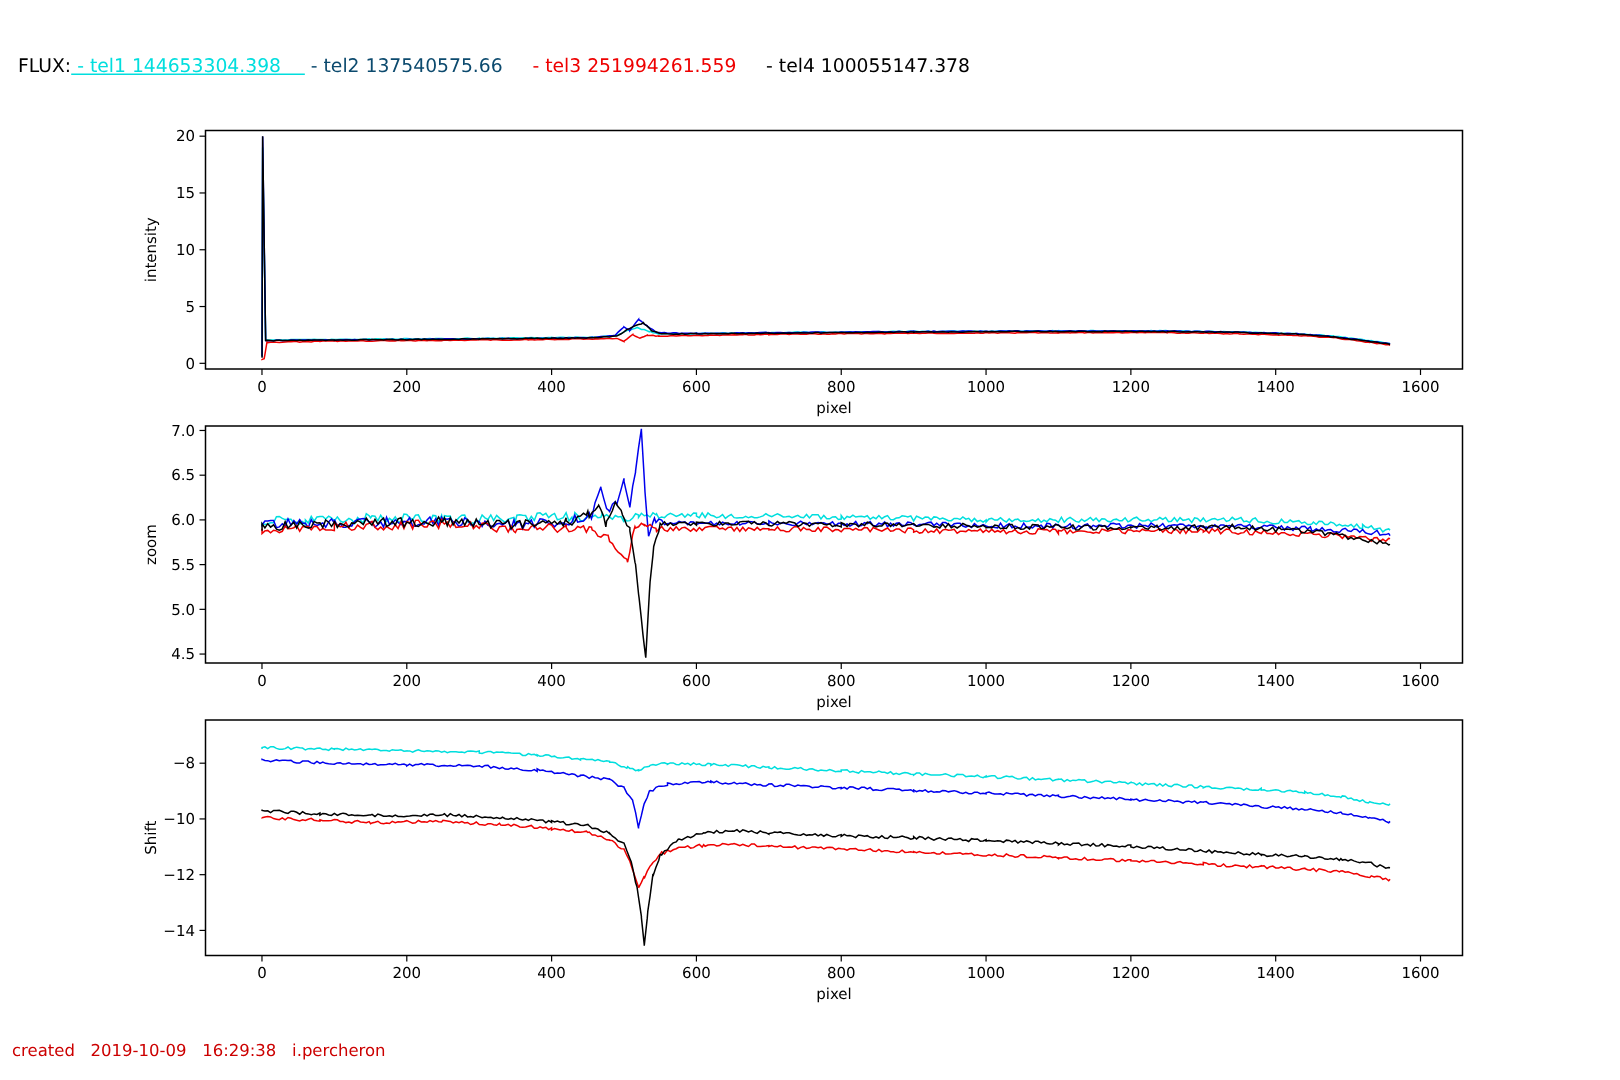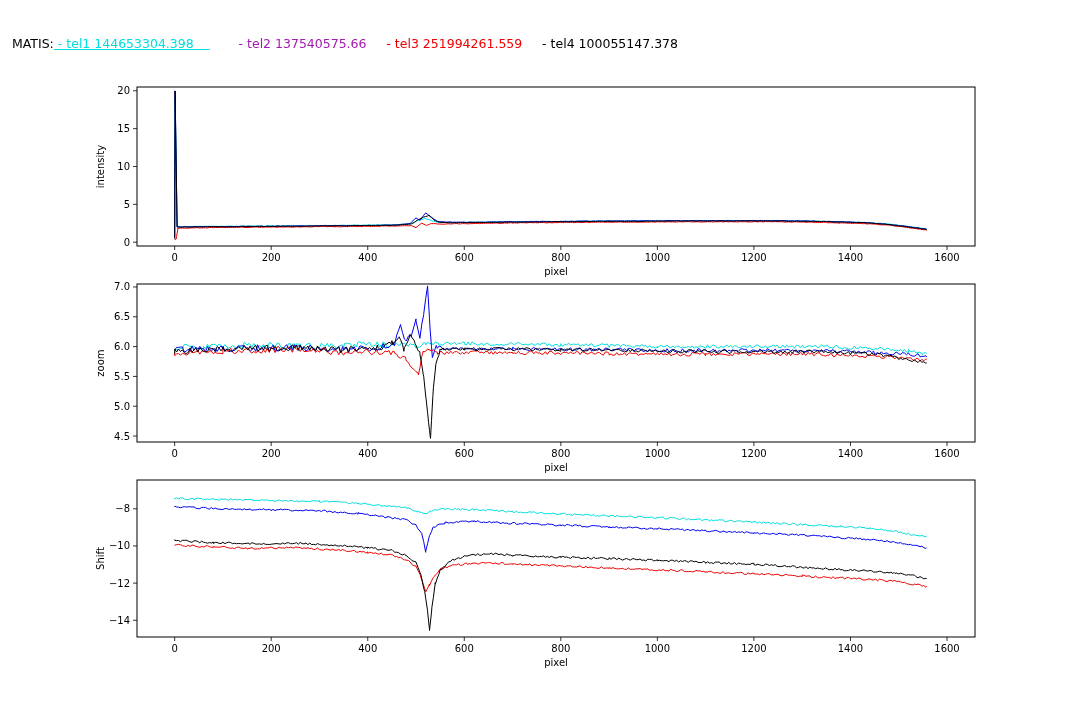--- a/index.html
+++ b/index.html
@@ -8,21 +8,21 @@
   .hdr{position:absolute;top:8px;left:8px;font-size:13px;white-space:pre;}
   .flux{position:absolute;top:36px;left:12px;font-size:12.5px;white-space:pre;color:#000;}
   .footer{position:absolute;top:694px;left:8px;font-size:11px;white-space:pre;}
   svg#plots{position:absolute;top:0;left:0;}
   svg text{font-family:"DejaVu Sans",sans-serif;}
 </style>
 </head>
 <body>
 
 <div class="page">
-  <div class="flux"><span>MATIS:</span><span id="flux-items"><span style="color: rgb(0, 222, 222); text-decoration: underline;"> - tel1 144653304.398    </span><span style="color: #a21caf; margin-left: 25px;"> - tel2 137540575.66    </span><span style="color: rgb(238, 0, 0);"> - tel3 251994261.559    </span><span style="color: rgb(0, 0, 0);"> - tel4 100055147.378    </span></span></div>
+  <div class="flux"><span>FLUX:</span><span id="flux-items"><span style="color: rgb(0, 222, 222); text-decoration: underline;"> - tel1 144653304.398    </span><span style="color: #0c4a6e;"> - tel2 137540575.66    </span><span style="color: rgb(238, 0, 0);"> - tel3 251994261.559    </span><span style="color: rgb(0, 0, 0);"> - tel4 100055147.378    </span></span></div>
   <svg id="plots" width="1080" height="720" viewBox="0 0 1080 720">
       <g>
         <clipPath id="clip0">
           <rect x="137" y="87" width="838" height="159"></rect>
         </clipPath>
         <line x1="174.6520737327189" y1="246" x2="174.6520737327189" y2="250" stroke="#000000" stroke-width="0.8"></line>
         <text x="174.6520737327189" y="261" text-anchor="middle" font-size="10" fill="#000">0</text>
         <line x1="271.1958525345622" y1="246" x2="271.1958525345622" y2="250" stroke="#000000" stroke-width="0.8"></line>
         <text x="271.1958525345622" y="261" text-anchor="middle" font-size="10" fill="#000">200</text>
         <line x1="367.7396313364055" y1="246" x2="367.7396313364055" y2="250" stroke="#000000" stroke-width="0.8"></line>
@@ -131,13 +131,14 @@
         <text x="130" y="512.2988165680474" text-anchor="end" font-size="10" fill="#000">−8</text>
         <text x="104" y="558.5" font-size="10" fill="#000" text-anchor="middle" transform="rotate(-90 104 558.5)">Shift</text>
         <text x="556" y="666" font-size="10" fill="#000" text-anchor="middle">pixel</text>
         <path d="M174.7 499.3L174.7 498.4L176.6 497.9L178.5 499.1L180.4 497.8L182.4 497.9L184.3 498.9L186.2 499.5L188.2 499.5L190.1 499.1L192.0 498.0L194.0 499.6L195.9 498.7L197.8 498.1L199.8 498.5L201.7 498.7L203.6 500.0L205.5 499.1L207.5 499.0L209.4 499.5L211.3 498.9L213.3 498.7L215.2 499.7L217.1 499.5L219.1 500.3L221.0 498.8L222.9 499.5L222.9 499.1L224.9 499.0L226.8 499.5L228.7 500.2L230.6 498.8L232.6 499.8L234.5 499.3L236.4 500.0L238.4 499.7L240.3 499.2L242.2 500.3L244.2 499.7L246.1 499.4L248.0 499.7L250.0 499.3L251.9 499.7L253.8 500.5L255.7 500.4L257.7 500.3L259.6 500.8L261.5 499.8L263.5 500.1L265.4 500.1L267.3 499.9L269.3 500.8L271.2 500.6L271.2 500.7L273.1 500.6L275.1 501.4L277.0 500.5L278.9 499.9L280.9 500.7L282.8 501.0L284.7 500.5L286.6 500.7L288.6 501.2L290.5 500.5L292.4 500.6L294.4 501.5L296.3 500.8L298.2 501.8L300.2 501.2L302.1 501.1L304.0 501.1L306.0 501.5L307.9 501.3L309.8 501.8L311.7 500.8L313.7 500.7L315.6 500.9L317.5 501.2L319.5 500.6L319.5 502.0L321.4 502.3L323.3 501.6L325.3 501.0L327.2 501.0L329.1 502.0L331.1 501.4L333.0 501.5L334.9 501.3L336.8 501.8L338.8 501.6L340.7 502.0L342.6 502.1L344.6 502.2L346.5 502.2L348.4 503.6L350.4 503.6L352.3 502.4L354.2 503.2L356.2 502.9L358.1 503.8L358.1 503.2L360.0 504.2L361.9 504.0L363.9 503.2L365.8 503.4L367.7 504.5L369.7 504.1L371.6 505.2L373.5 505.4L375.5 505.2L377.4 504.9L379.3 504.7L381.3 506.1L383.2 505.9L385.1 505.7L387.0 506.7L387.0 505.9L389.0 505.7L390.9 506.3L392.8 506.3L394.8 506.2L396.7 507.1L398.6 506.3L400.6 507.2L402.5 507.6L404.4 507.1L406.4 507.5L406.4 508.2L408.3 508.1L410.2 508.5L412.1 509.9L414.1 511.1L416.0 511.1L417.9 512.2L418.4 511.1L419.9 512.3L421.8 512.4L423.7 513.8L425.7 513.2L425.7 513.8L427.6 513.2L429.5 511.4L431.5 511.1L432.9 510.9L433.4 510.2L435.3 509.7L437.3 510.2L439.2 509.4L441.1 508.6L443.0 508.5L445.0 509.4L445.0 509.5L446.9 508.6L448.8 508.6L450.8 509.6L452.7 509.8L454.6 508.6L456.6 509.4L458.5 508.8L460.4 510.0L462.4 508.6L464.3 509.7L466.2 509.2L468.1 510.4L470.1 510.3L472.0 508.8L473.9 509.3L473.9 510.3L475.9 509.0L477.8 509.8L479.7 510.4L481.7 510.4L483.6 509.7L485.5 510.9L487.5 509.6L489.4 509.6L491.3 509.9L493.2 510.2L495.2 510.8L497.1 510.0L499.0 511.7L501.0 510.5L502.9 510.5L504.8 511.6L506.8 512.1L508.7 510.9L510.6 511.5L512.6 511.2L512.6 512.0L514.5 512.5L516.4 511.1L518.3 512.6L520.3 512.1L522.2 512.5L524.1 512.8L526.1 512.8L528.0 512.3L529.9 511.7L531.9 512.3L533.8 511.7L535.7 512.9L537.7 513.5L539.6 512.7L541.5 512.5L543.4 513.3L545.4 514.0L547.3 513.4L549.2 513.6L551.2 513.8L553.1 513.1L555.0 513.7L557.0 514.5L558.9 514.1L560.8 514.3L560.8 513.3L562.8 513.4L564.7 513.2L566.6 514.8L568.6 514.2L570.5 514.9L572.4 515.4L574.3 513.7L576.3 514.6L578.2 514.5L580.1 514.5L582.1 515.2L584.0 514.9L585.9 514.1L587.9 514.8L589.8 514.9L591.7 515.6L593.7 514.5L595.6 516.2L597.5 515.6L599.4 516.3L601.4 515.5L603.3 515.0L605.2 515.3L607.2 516.2L609.1 516.3L609.1 516.7L611.0 515.4L613.0 515.3L614.9 516.9L616.8 515.6L618.8 516.2L620.7 516.6L622.6 516.7L624.5 516.7L626.5 516.6L628.4 516.3L630.3 515.9L632.3 516.6L634.2 517.5L636.1 517.8L638.1 516.2L640.0 516.4L641.9 516.3L643.9 517.8L645.8 517.5L647.7 517.3L649.6 517.6L651.6 516.8L653.5 517.9L655.4 518.5L657.4 517.4L657.4 518.0L659.3 517.5L661.2 517.1L663.2 517.1L665.1 519.0L667.0 518.9L669.0 518.0L670.9 517.4L672.8 517.9L674.7 517.6L676.7 518.6L678.6 519.4L680.5 519.2L682.5 518.4L684.4 518.2L686.3 520.0L688.3 518.5L690.2 519.9L692.1 519.3L694.1 519.7L696.0 519.4L697.9 519.1L699.9 518.8L701.8 520.6L703.7 519.8L705.6 519.5L705.6 519.6L707.6 519.4L709.5 521.0L711.4 519.7L713.4 520.8L715.3 520.1L717.2 520.4L719.2 519.7L721.1 520.0L723.0 519.8L725.0 521.7L726.9 521.3L728.8 520.9L730.7 520.2L732.7 521.0L734.6 521.9L736.5 521.0L738.5 520.9L740.4 520.8L742.3 521.8L744.3 521.9L746.2 521.1L748.1 521.5L750.1 521.5L752.0 522.6L753.9 521.5L753.9 521.6L755.8 521.9L757.8 523.2L759.7 521.9L761.6 523.5L763.6 522.1L765.5 523.0L767.4 522.5L769.4 522.4L771.3 523.9L773.2 522.4L775.2 524.0L777.1 522.6L779.0 524.0L780.9 524.4L782.9 523.0L784.8 522.9L786.7 523.6L788.7 524.6L790.6 524.7L792.5 523.4L794.5 523.3L796.4 525.2L798.3 525.1L800.3 523.8L802.2 524.8L802.2 525.2L804.1 524.3L806.0 524.2L808.0 525.5L809.9 525.4L811.8 525.7L813.8 526.0L815.7 525.6L817.6 525.0L819.6 524.8L821.5 525.0L823.4 525.6L825.4 525.3L827.3 525.6L829.2 526.7L831.1 525.5L833.1 526.5L835.0 526.9L836.9 526.7L838.9 526.8L840.8 525.5L840.8 526.8L842.7 526.5L844.7 527.4L846.6 527.2L848.5 526.8L850.5 526.5L852.4 526.8L854.3 527.8L856.3 528.0L858.2 527.1L860.1 526.8L862.0 527.7L864.0 527.4L865.9 528.3L867.8 528.4L869.8 528.9L869.8 527.6L871.7 528.8L873.6 528.3L875.6 529.5L877.5 529.6L879.4 529.6L881.4 528.9L883.3 530.4L885.2 529.8L887.1 530.9L889.1 530.8L891.0 531.1L892.9 531.1L893.9 531.7L894.9 530.6L896.8 530.8L898.7 532.5L900.7 532.0L902.6 533.3L904.5 533.2L906.5 534.3L908.4 533.2L910.3 534.9L912.2 535.3L913.2 534.4L914.2 534.9L916.1 535.3L918.0 535.6L920.0 536.0L921.9 535.4L923.8 536.2L925.8 536.8L926.7 535.8" fill="none" stroke="#00dede" stroke-width="1" clip-path="url(#clip2)"></path>
         <path d="M174.7 506.8L174.7 506.2L176.6 507.0L178.5 507.1L180.4 507.8L182.4 507.2L184.3 506.6L186.2 507.1L188.2 506.8L190.1 506.8L192.0 507.0L194.0 506.9L195.9 508.2L197.8 508.6L199.8 508.7L201.7 507.4L203.6 507.4L205.5 507.4L207.5 508.6L209.4 509.1L211.3 507.6L213.3 508.9L215.2 508.0L217.1 508.9L219.1 509.2L221.0 509.4L222.9 509.5L222.9 509.5L224.9 508.6L226.8 508.5L228.7 509.4L230.6 509.2L232.6 508.6L234.5 509.4L236.4 509.3L238.4 509.2L240.3 509.1L242.2 509.9L244.2 508.8L246.1 509.7L248.0 509.5L250.0 509.0L251.9 510.2L253.8 509.9L255.7 509.9L257.7 509.6L259.6 509.2L261.5 509.6L263.5 508.8L265.4 509.8L267.3 509.7L269.3 509.3L271.2 510.2L271.2 510.6L273.1 509.4L275.1 510.6L277.0 509.7L278.9 509.6L280.9 509.0L282.8 509.9L284.7 509.2L286.6 509.5L288.6 509.5L290.5 510.6L292.4 511.0L294.4 510.5L296.3 510.3L298.2 510.7L300.2 510.4L302.1 510.8L304.0 510.6L306.0 509.7L307.9 510.5L309.8 510.3L311.7 510.2L313.7 510.4L315.6 511.2L317.5 510.8L319.5 510.5L319.5 510.6L321.4 511.5L323.3 510.3L325.3 510.2L327.2 512.1L329.1 511.0L331.1 511.7L333.0 512.5L334.9 511.5L336.8 512.7L338.8 512.8L340.7 512.1L342.6 512.7L344.6 512.1L346.5 512.9L348.4 513.5L350.4 513.6L352.3 513.8L354.2 513.9L356.2 513.0L358.1 514.2L358.1 512.5L360.0 513.6L361.9 513.3L363.9 514.1L365.8 514.3L367.7 514.2L369.7 515.6L371.6 515.4L373.5 515.5L375.5 515.0L377.4 515.8L379.3 516.4L381.3 515.8L383.2 516.3L385.1 517.8L387.0 517.1L387.0 516.8L389.0 516.7L390.9 517.6L392.8 518.9L394.8 517.6L396.7 518.5L398.6 518.7L400.6 519.7L402.5 518.5L404.4 519.0L406.4 519.5L406.4 519.3L408.3 520.4L410.2 522.2L412.1 524.1L414.1 524.0L416.0 524.7L416.0 524.9L417.9 528.8L419.9 531.0L421.8 533.5L421.8 533.9L423.7 541.6L425.7 552.3L425.7 551.1L427.6 543.6L429.0 537.5L429.5 535.7L431.5 531.7L432.9 527.3L433.4 527.0L435.3 527.3L437.3 524.9L439.2 524.1L441.1 524.1L443.0 524.0L445.0 523.6L445.0 522.0L446.9 522.3L448.8 523.1L450.8 522.5L452.7 523.0L454.6 522.6L456.6 521.6L458.5 522.3L460.4 521.3L462.4 521.1L464.3 521.2L466.2 521.0L468.1 522.0L470.1 521.7L472.0 520.9L473.9 521.6L473.9 520.7L475.9 521.8L477.8 520.7L479.7 521.9L481.7 522.6L483.6 522.0L485.5 522.6L487.5 522.4L489.4 521.5L491.3 522.7L493.2 522.1L495.2 522.3L497.1 521.8L499.0 522.7L501.0 523.6L502.9 522.5L504.8 523.3L506.8 523.0L508.7 524.0L510.6 524.0L512.6 522.8L512.6 522.6L514.5 522.5L516.4 524.3L518.3 524.2L520.3 523.6L522.2 524.2L524.1 522.9L526.1 522.9L528.0 523.6L529.9 524.3L531.9 523.4L533.8 523.8L535.7 523.6L537.7 523.8L539.6 524.2L541.5 525.1L543.4 524.8L545.4 524.9L547.3 523.9L549.2 524.2L551.2 524.3L553.1 524.5L555.0 525.8L557.0 525.9L558.9 525.1L560.8 525.0L560.8 525.8L562.8 524.9L564.7 526.0L566.6 524.5L568.6 524.7L570.5 525.5L572.4 526.1L574.3 524.9L576.3 524.9L578.2 525.9L580.1 525.0L582.1 526.9L584.0 526.5L585.9 526.8L587.9 527.0L589.8 526.3L591.7 525.6L593.7 525.6L595.6 525.7L597.5 526.1L599.4 526.0L601.4 527.1L603.3 526.8L605.2 526.9L607.2 526.5L609.1 527.8L609.1 526.7L611.0 527.8L613.0 527.0L614.9 527.4L616.8 526.6L618.8 528.1L620.7 527.3L622.6 528.1L624.5 527.9L626.5 528.0L628.4 527.0L630.3 527.2L632.3 527.9L634.2 527.5L636.1 527.1L638.1 527.7L640.0 528.5L641.9 529.0L643.9 528.2L645.8 529.1L647.7 529.2L649.6 528.2L651.6 528.1L653.5 529.1L655.4 528.8L657.4 529.2L657.4 528.5L659.3 528.0L661.2 528.8L663.2 529.3L665.1 529.4L667.0 529.2L669.0 530.0L670.9 528.5L672.8 529.0L674.7 529.3L676.7 528.8L678.6 528.9L680.5 529.5L682.5 529.1L684.4 530.7L686.3 529.7L688.3 529.5L690.2 530.6L692.1 529.7L694.1 529.7L696.0 531.0L697.9 530.0L699.9 531.1L701.8 529.9L703.7 530.5L705.6 530.1L705.6 530.8L707.6 531.6L709.5 531.7L711.4 531.2L713.4 530.9L715.3 530.4L717.2 530.8L719.2 531.8L721.1 532.2L723.0 531.0L725.0 531.7L726.9 532.4L728.8 531.5L730.7 531.9L732.7 532.3L734.6 531.3L736.5 532.5L738.5 531.9L740.4 532.3L742.3 531.6L744.3 533.1L746.2 531.7L748.1 532.2L750.1 533.0L752.0 533.0L753.9 533.4L753.9 532.8L755.8 533.1L757.8 532.7L759.7 534.1L761.6 533.5L763.6 532.9L765.5 533.5L767.4 533.8L769.4 534.2L771.3 533.9L773.2 533.2L775.2 534.2L777.1 534.4L779.0 533.2L780.9 533.6L782.9 534.3L784.8 534.0L786.7 534.5L788.7 535.4L790.6 534.3L792.5 534.1L794.5 534.8L796.4 534.1L798.3 535.6L800.3 534.5L802.2 534.8L802.2 534.7L804.1 534.4L806.0 535.8L808.0 536.2L809.9 535.8L811.8 535.5L813.8 535.2L815.7 535.5L817.6 535.8L819.6 535.7L821.5 536.6L823.4 535.7L825.4 536.1L827.3 537.0L829.2 536.1L831.1 536.5L833.1 537.3L835.0 537.7L836.9 537.0L838.9 537.1L840.8 538.2L840.8 538.3L842.7 538.6L844.7 538.8L846.6 538.2L848.5 537.4L850.5 538.1L852.4 537.9L854.3 538.9L856.3 537.8L858.2 539.0L860.1 538.1L862.0 539.7L864.0 538.9L865.9 540.0L867.8 539.2L869.8 540.0L869.8 540.0L871.7 539.8L873.6 539.2L875.6 539.9L877.5 540.3L879.4 540.7L881.4 540.2L883.3 541.3L885.2 541.7L887.1 540.6L889.1 541.9L891.0 542.3L892.9 541.6L893.9 541.4L894.9 542.5L896.8 542.8L898.7 543.2L900.7 542.5L902.6 543.9L904.5 543.8L906.5 544.3L908.4 544.8L910.3 544.3L912.2 545.4L913.2 545.1L914.2 545.4L916.1 545.3L918.0 545.8L920.0 546.7L921.9 546.2L923.8 547.6L925.8 548.5L926.7 547.6" fill="none" stroke="#0000ee" stroke-width="1" clip-path="url(#clip2)"></path>
         <path d="M174.7 545.0L174.7 545.2L176.6 544.7L178.5 544.3L180.4 544.6L182.4 545.7L184.3 546.1L186.2 546.5L188.2 545.2L190.1 546.5L192.0 545.0L194.0 545.5L195.9 546.4L197.8 546.8L199.8 547.3L201.7 546.5L203.6 547.0L205.5 546.2L207.5 545.6L209.4 546.8L211.3 547.2L213.3 547.4L213.3 546.5L215.2 547.1L217.1 547.1L219.1 547.1L221.0 547.0L222.9 546.4L224.9 546.5L226.8 547.6L228.7 547.7L230.6 548.4L232.6 548.0L234.5 548.7L236.4 547.5L238.4 547.0L240.3 548.0L242.2 548.2L244.2 548.5L246.1 547.7L247.1 549.1L248.0 548.6L250.0 548.2L251.9 547.5L253.8 548.9L255.7 549.1L257.7 548.7L259.6 549.0L261.5 547.6L263.5 548.5L265.4 547.9L267.3 548.0L269.3 547.6L271.2 547.1L273.1 547.9L275.1 548.8L277.0 548.5L278.9 547.0L280.9 548.0L282.8 547.8L284.7 548.2L286.6 547.0L288.6 547.8L290.5 547.1L292.4 547.8L294.4 548.0L295.3 546.9L296.3 547.0L298.2 547.3L300.2 547.6L302.1 548.6L304.0 547.8L306.0 548.4L307.9 547.7L309.8 548.6L311.7 548.3L313.7 549.7L315.6 549.2L317.5 548.0L319.5 549.7L321.4 549.9L323.3 550.2L325.3 549.2L327.2 549.1L329.1 549.8L331.1 550.2L333.0 548.9L333.9 550.1L334.9 550.2L336.8 550.2L338.8 549.5L340.7 550.7L342.6 549.5L344.6 550.3L346.5 551.3L348.4 551.5L350.4 551.3L352.3 550.8L354.2 550.3L356.2 552.2L358.1 552.2L360.0 551.2L361.9 552.0L363.9 551.5L365.8 553.1L367.7 551.9L367.7 553.3L369.7 552.3L371.6 552.8L373.5 553.3L375.5 552.9L377.4 553.8L379.3 554.1L381.3 553.1L383.2 554.9L385.1 554.7L387.0 554.8L389.0 554.5L390.9 554.1L391.9 555.0L392.8 554.7L394.8 556.7L396.7 556.6L398.6 557.7L400.6 557.3L402.5 558.8L404.4 559.9L406.4 560.0L406.4 560.2L408.3 560.4L410.2 562.0L412.1 564.7L414.1 565.8L416.0 565.9L416.0 566.1L417.9 570.3L419.9 574.1L421.8 580.1L421.8 579.9L423.7 585.6L425.7 591.6L425.7 591.9L427.6 588.2L429.5 584.0L429.5 585.7L431.5 580.8L433.4 577.4L434.4 576.3L435.3 575.0L437.3 573.4L439.2 570.3L440.1 569.6L441.1 567.9L443.0 569.3L445.0 566.7L446.9 567.7L448.8 566.5L450.8 565.8L452.2 565.0L452.7 564.8L454.6 564.8L456.6 564.8L458.5 563.9L460.4 565.4L462.4 565.1L464.3 563.8L466.2 562.9L468.1 564.7L469.1 563.2L470.1 564.2L472.0 563.4L473.9 563.1L475.9 563.1L477.8 564.0L479.7 563.7L481.7 562.4L483.6 562.6L485.5 563.1L487.5 562.7L488.4 562.7L489.4 562.4L491.3 563.0L493.2 563.8L495.2 562.9L497.1 563.7L499.0 564.3L501.0 562.6L502.9 562.6L504.8 564.4L506.8 564.3L508.7 564.1L510.6 564.0L512.6 563.7L512.6 564.3L514.5 563.7L516.4 564.4L518.3 564.5L520.3 563.7L522.2 564.9L524.1 564.8L526.1 564.6L528.0 564.8L529.9 564.0L531.9 565.9L533.8 564.9L535.7 564.4L537.7 565.6L539.6 565.4L541.5 564.6L543.4 564.7L545.4 565.2L547.3 564.7L549.2 566.0L551.2 565.0L553.1 564.8L555.0 565.0L557.0 566.4L558.9 565.5L560.8 565.9L560.8 565.9L562.8 566.0L564.7 566.8L566.6 565.9L568.6 565.9L570.5 565.7L572.4 566.9L574.3 566.9L576.3 567.1L578.2 566.4L580.1 565.9L582.1 567.3L584.0 567.7L585.9 566.3L587.9 567.8L589.8 567.1L591.7 567.1L593.7 567.8L595.6 567.8L597.5 568.4L599.4 568.2L601.4 566.8L603.3 568.3L605.2 568.2L607.2 567.9L609.1 568.3L609.1 567.7L611.0 568.4L613.0 567.7L614.9 568.4L616.8 568.9L618.8 568.8L620.7 568.7L622.6 568.4L624.5 569.3L626.5 569.4L628.4 567.9L630.3 569.3L632.3 569.3L634.2 569.2L636.1 568.8L638.1 568.9L640.0 568.5L641.9 569.5L643.9 569.0L645.8 569.2L647.7 568.8L649.6 570.3L651.6 569.8L653.5 570.4L655.4 570.6L657.4 570.7L657.4 570.6L659.3 569.9L661.2 570.5L663.2 569.4L665.1 570.7L667.0 570.6L669.0 571.1L670.9 569.3L672.8 570.3L674.7 570.6L676.7 571.5L678.6 571.2L680.5 569.8L682.5 569.9L684.4 571.6L686.3 571.6L688.3 571.6L690.2 571.5L692.1 571.8L694.1 571.7L696.0 570.4L697.9 571.0L699.9 570.8L701.8 571.7L703.7 571.3L705.6 572.4L705.6 571.9L707.6 572.0L709.5 571.3L711.4 571.4L713.4 572.8L715.3 572.9L717.2 572.5L719.2 573.2L721.1 573.2L723.0 571.6L725.0 573.5L726.9 573.1L728.8 572.8L730.7 573.5L732.7 573.5L734.6 573.3L736.5 572.6L738.5 572.7L740.4 572.4L742.3 572.6L744.3 574.4L746.2 574.4L748.1 572.9L750.1 574.1L752.0 573.2L753.9 573.2L753.9 573.9L755.8 574.0L757.8 574.0L759.7 574.8L761.6 573.6L763.6 574.5L765.5 574.4L767.4 573.6L769.4 573.7L771.3 574.9L773.2 574.9L775.2 574.5L777.1 574.2L779.0 574.8L780.9 575.7L782.9 575.7L784.8 574.8L786.7 574.4L788.7 575.3L790.6 575.1L792.5 575.5L794.5 575.5L796.4 576.2L798.3 576.5L800.3 576.1L802.2 576.5L802.2 575.0L804.1 575.3L806.0 576.3L808.0 575.9L809.9 576.0L811.8 577.5L813.8 577.5L815.7 576.0L817.6 577.8L819.6 577.8L821.5 577.5L823.4 576.7L825.4 577.0L827.3 577.5L829.2 577.3L831.1 578.5L833.1 576.7L835.0 578.5L836.9 577.8L838.9 577.8L840.8 577.2L840.8 577.4L842.7 577.2L844.7 579.0L846.6 577.8L848.5 577.4L850.5 578.6L852.4 578.7L854.3 577.9L856.3 578.9L858.2 578.2L860.1 578.2L862.0 579.6L864.0 580.1L865.9 579.9L867.8 579.2L869.8 578.8L869.8 579.0L871.7 579.8L873.6 580.1L875.6 578.9L877.5 581.0L879.4 579.2L881.4 579.6L883.3 580.1L885.2 581.1L887.1 581.5L889.1 580.5L891.0 580.3L892.9 581.3L893.9 580.6L894.9 580.5L896.8 581.5L898.7 581.2L900.7 581.9L902.6 582.6L904.5 582.3L906.5 583.5L908.4 584.0L910.3 584.5L912.2 584.9L913.2 585.0L914.2 583.9L916.1 584.6L918.0 584.1L920.0 584.5L921.9 586.2L923.8 585.5L925.8 587.2L926.7 586.2" fill="none" stroke="#ee0000" stroke-width="1" clip-path="url(#clip2)"></path>
         <path d="M174.7 539.6L174.7 540.3L176.6 540.6L178.5 540.5L180.4 541.7L182.4 540.3L184.3 540.4L186.2 540.2L188.2 541.0L190.1 541.9L192.0 542.3L194.0 540.8L195.9 540.8L197.8 541.5L199.8 542.8L201.7 541.1L203.6 542.3L205.5 542.6L207.5 543.2L209.4 542.6L211.3 543.0L213.3 542.0L213.3 543.5L215.2 542.3L217.1 542.5L219.1 543.3L221.0 543.6L222.9 542.3L224.9 543.6L226.8 542.7L228.7 542.1L230.6 542.5L232.6 543.7L234.5 543.2L236.4 543.7L238.4 543.5L240.3 543.6L242.2 543.9L244.2 543.6L246.1 543.4L247.1 543.4L248.0 542.9L250.0 544.3L251.9 542.7L253.8 543.3L255.7 544.1L257.7 544.1L259.6 543.9L261.5 544.4L263.5 543.4L265.4 544.3L267.3 544.4L269.3 544.5L271.2 544.2L273.1 544.0L275.1 543.7L277.0 543.6L278.9 543.9L280.9 544.1L282.8 542.9L284.7 543.9L286.6 542.9L288.6 542.7L290.5 543.7L292.4 543.7L294.4 543.4L295.3 543.1L296.3 542.5L298.2 544.3L300.2 542.4L302.1 543.6L304.0 543.9L306.0 543.0L307.9 544.6L309.8 543.1L311.7 544.6L313.7 544.3L315.6 544.8L317.5 543.6L319.5 544.4L321.4 545.2L323.3 544.7L325.3 545.0L327.2 544.8L329.1 545.7L331.1 545.0L333.0 545.7L333.9 545.5L334.9 544.8L336.8 545.8L338.8 546.1L340.7 545.6L342.6 546.3L344.6 545.1L346.5 546.2L348.4 546.6L350.4 546.1L352.3 546.9L354.2 545.8L356.2 546.4L358.1 547.0L360.0 546.7L361.9 546.6L363.9 548.5L365.8 547.1L367.7 548.3L367.7 547.1L369.7 548.0L371.6 547.4L373.5 548.2L375.5 547.7L377.4 549.9L379.3 549.8L381.3 549.4L383.2 548.8L385.1 549.2L387.0 550.1L389.0 550.3L390.9 549.8L391.9 549.6L392.8 550.5L394.8 552.3L396.7 552.2L398.6 552.7L400.6 554.2L402.5 554.9L404.4 554.1L406.4 555.8L406.4 555.4L408.3 557.5L410.2 558.7L412.1 560.7L414.1 561.3L416.0 562.0L416.0 562.0L417.9 567.2L419.9 572.3L420.8 574.5L421.8 578.7L423.7 588.3L424.7 591.4L425.7 598.2L427.6 610.9L427.6 611.8L429.5 629.7L429.5 630.5L431.5 612.1L431.9 607.2L433.4 597.3L435.3 582.6L435.3 584.1L437.3 578.1L439.2 573.5L440.1 569.6L441.1 570.0L443.0 567.2L445.0 566.6L446.9 563.6L448.8 561.9L450.8 561.3L452.2 559.5L452.7 559.4L454.6 560.0L456.6 558.7L458.5 557.7L460.4 558.5L462.4 557.4L464.3 555.8L466.2 556.0L468.1 555.9L469.1 555.2L470.1 555.3L472.0 554.4L473.9 554.6L475.9 555.4L477.8 553.6L479.7 555.2L481.7 555.2L483.6 553.7L485.5 554.2L487.5 554.1L488.4 554.0L489.4 554.1L491.3 553.1L493.2 554.7L495.2 553.2L497.1 553.8L499.0 554.6L501.0 553.9L502.9 554.9L504.8 555.6L506.8 553.9L508.7 554.9L510.6 555.1L512.6 556.2L512.6 555.7L514.5 555.4L516.4 554.7L518.3 555.0L520.3 554.6L522.2 555.6L524.1 555.2L526.1 555.2L528.0 555.8L529.9 556.4L531.9 556.7L533.8 556.8L535.7 555.9L537.7 556.9L539.6 556.5L541.5 556.6L543.4 555.9L545.4 557.3L547.3 556.3L549.2 557.5L551.2 556.3L553.1 557.1L555.0 557.9L557.0 557.9L558.9 556.9L560.8 556.4L560.8 557.6L562.8 556.2L564.7 557.2L566.6 557.0L568.6 557.6L570.5 558.4L572.4 556.7L574.3 557.0L576.3 557.5L578.2 557.1L580.1 558.2L582.1 558.7L584.0 557.9L585.9 558.7L587.9 557.1L589.8 558.7L591.7 559.0L593.7 557.2L595.6 558.4L597.5 558.3L599.4 558.0L601.4 557.4L603.3 558.0L605.2 558.5L607.2 559.5L609.1 558.9L609.1 557.7L611.0 559.3L613.0 557.7L614.9 558.1L616.8 559.6L618.8 558.1L620.7 559.2L622.6 560.1L624.5 559.2L626.5 558.5L628.4 559.4L630.3 560.1L632.3 558.8L634.2 558.7L636.1 559.7L638.1 559.6L640.0 559.0L641.9 560.3L643.9 560.0L645.8 561.0L647.7 559.1L649.6 559.5L651.6 559.3L653.5 560.8L655.4 560.6L657.4 559.8L657.4 560.7L659.3 560.3L661.2 560.6L663.2 560.9L665.1 560.5L667.0 560.7L669.0 561.6L670.9 560.1L672.8 560.3L674.7 561.3L676.7 560.3L678.6 562.0L680.5 560.7L682.5 561.5L684.4 560.6L686.3 561.1L688.3 562.3L690.2 560.8L692.1 560.9L694.1 561.9L696.0 561.2L697.9 562.4L699.9 562.6L701.8 562.5L703.7 561.4L705.6 562.5L705.6 563.3L707.6 561.8L709.5 563.1L711.4 562.7L713.4 563.5L715.3 562.2L717.2 562.1L719.2 562.0L721.1 563.8L723.0 563.1L725.0 562.8L726.9 564.0L728.8 562.3L730.7 564.0L732.7 563.8L734.6 562.5L736.5 564.5L738.5 563.1L740.4 563.5L742.3 564.1L744.3 564.0L746.2 564.7L748.1 564.1L750.1 564.5L752.0 563.3L753.9 563.3L753.9 564.6L755.8 565.2L757.8 564.2L759.7 564.8L761.6 565.5L763.6 565.4L765.5 564.1L767.4 564.3L769.4 565.6L771.3 564.7L773.2 565.5L775.2 564.6L777.1 566.3L779.0 566.6L780.9 566.6L782.9 566.2L784.8 565.5L786.7 566.7L788.7 566.6L790.6 566.8L792.5 565.7L794.5 566.1L796.4 567.7L798.3 567.5L800.3 566.5L802.2 567.6L802.2 567.6L804.1 568.1L806.0 566.7L808.0 568.6L809.9 567.1L811.8 568.0L813.8 567.8L815.7 568.7L817.6 568.0L819.6 568.5L821.5 568.9L823.4 569.2L825.4 567.9L827.3 568.8L829.2 569.8L831.1 569.3L833.1 569.9L835.0 568.4L836.9 569.8L838.9 568.6L840.8 570.0L840.8 569.6L842.7 569.8L844.7 570.9L846.6 570.6L848.5 570.5L850.5 569.4L852.4 570.6L854.3 569.6L856.3 570.4L858.2 571.2L860.1 570.9L862.0 570.4L864.0 569.8L865.9 570.8L867.8 571.1L869.8 570.6L869.8 570.4L871.7 570.8L873.6 572.1L875.6 572.1L877.5 571.8L879.4 571.2L881.4 571.6L883.3 572.7L885.2 572.9L887.1 572.3L889.1 572.9L891.0 572.1L892.9 573.6L893.9 572.4L894.9 573.4L896.8 573.0L898.7 574.0L900.7 573.1L902.6 573.9L904.5 574.6L906.5 575.2L908.4 574.6L910.3 575.0L912.2 574.9L913.2 574.9L914.2 574.9L916.1 576.8L918.0 577.9L920.0 576.6L921.9 577.6L923.8 578.8L925.8 578.4L926.7 578.5" fill="none" stroke="#000000" stroke-width="1" clip-path="url(#clip2)"></path>
         <rect x="137" y="480" width="838" height="157" fill="none" stroke="#000000" stroke-width="1"></rect>
       </g>
     </svg>
+  <div class="footer" style="color: rgb(204, 0, 0);">created   2019-10-09   16:29:38   i.percheron</div>
 </div>
 
 </body></html>

